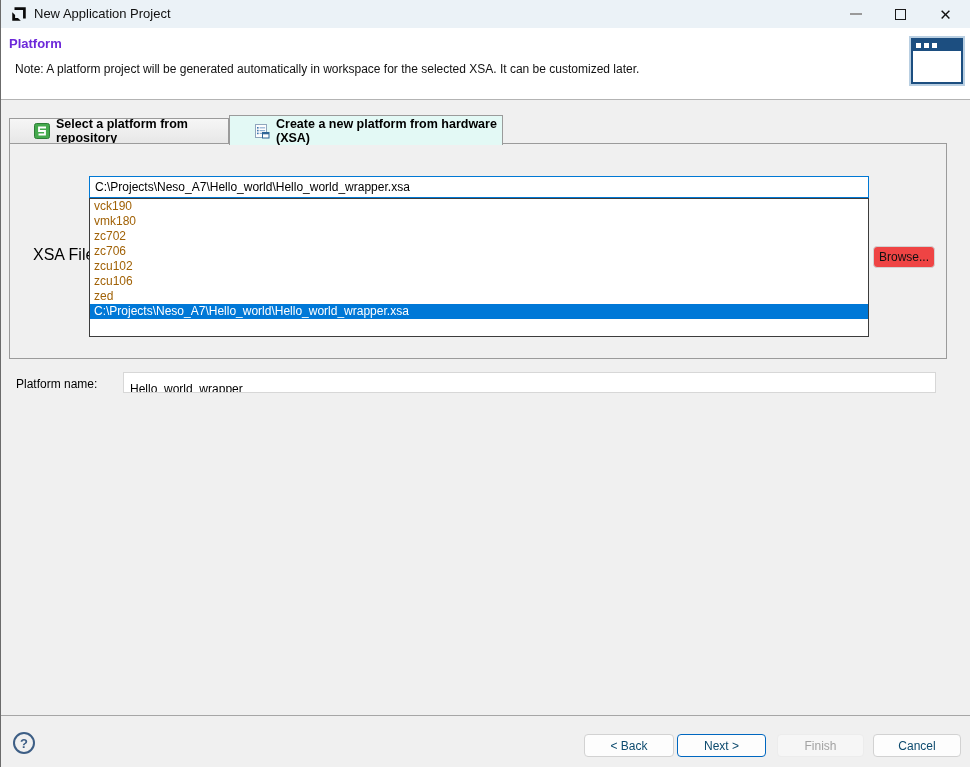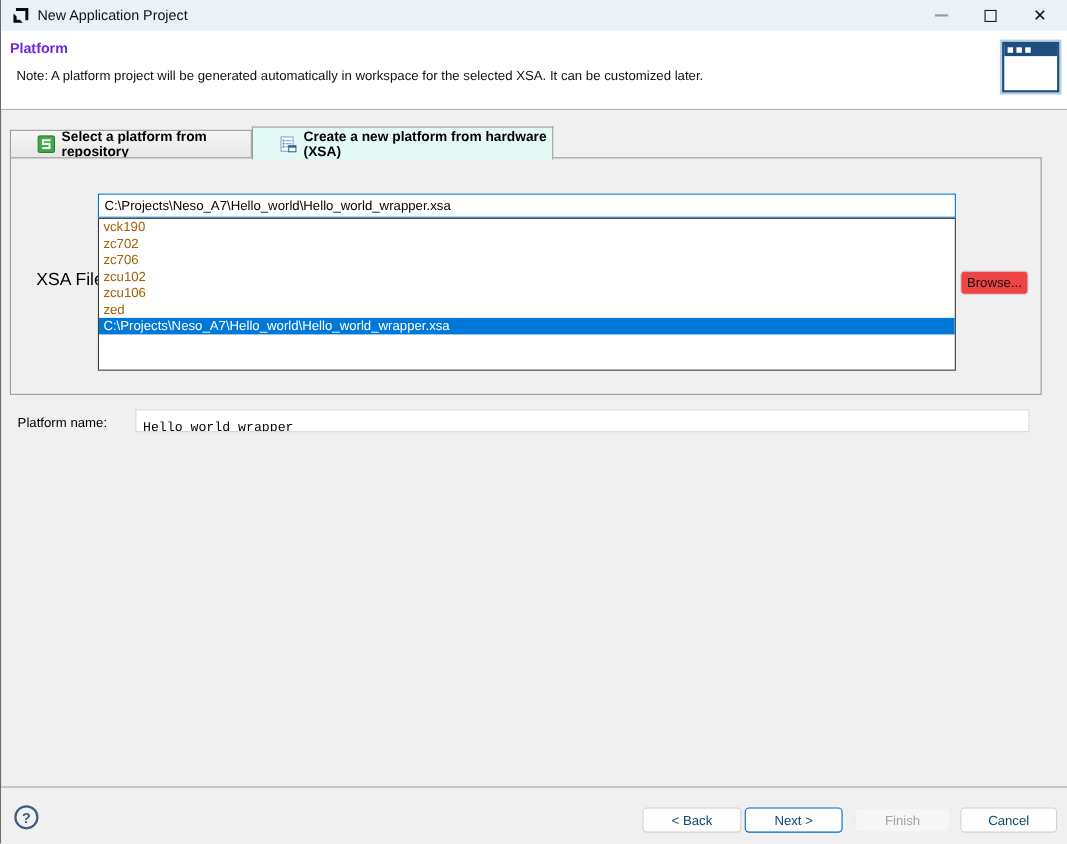--- a/index.html
+++ b/index.html
@@ -86,21 +86,21 @@
   .browse-btn {
     position: absolute; left: 872px; top: 246px; width: 62px; height: 22px;
     background: #ef4444; border: 1px solid #d2d2d2; border-radius: 4px;
     font-family: "Liberation Sans", sans-serif; font-size: 12px; color: #111; z-index: 4; cursor: default;
   }
 
   
   .pname-label { position: absolute; left: 15px; top: 377px; font-size: 12px; color: #000; }
   .pname-field {
     position: absolute; left: 122px; top: 372px; width: 813px; height: 21px;
-    border: 1px solid #d7d7d7; background: #fff; font-family: Liberation Mono, monospace;
+    border: 1px solid #d7d7d7; background: #fff; font-family: Liberation Sans, sans-serif;
     font-size: 12px; color: #000; padding: 12px 0 0 6px; outline: none;
   }
 
   
   .footer {
     position: absolute; left: 0; top: 715px; width: 969px; height: 52px;
     background: #f0f0f0; border-top: 1px solid #a6a6a6;
   }
   .help-circle {
     position: absolute; left: 12px; top: 16px; width: 22px; height: 22px;
@@ -183,20 +183,21 @@
   <div class="groupbox">
     <span class="group-label">Hardware Specification</span>
   </div>
 
   <span class="xsa-label">XSA File:</span>
 
   <input class="xsa-combo" type="text" readonly="" value="C:\Projects\Neso_A7\Hello_world\Hello_world_wrapper.xsa" style="">
 
   <div class="dropdown">
       <div class="dd-item">vck190</div>
+      <div class="dd-item">vmk180</div>
       <div class="dd-item">zc702</div>
       <div class="dd-item">zc706</div>
       <div class="dd-item">zcu102</div>
       <div class="dd-item">zcu106</div>
       <div class="dd-item">zed</div>
       <div class="dd-item selected">C:\Projects\Neso_A7\Hello_world\Hello_world_wrapper.xsa</div>
     </div>
 
   <button class="browse-btn">Browse...</button>
 

